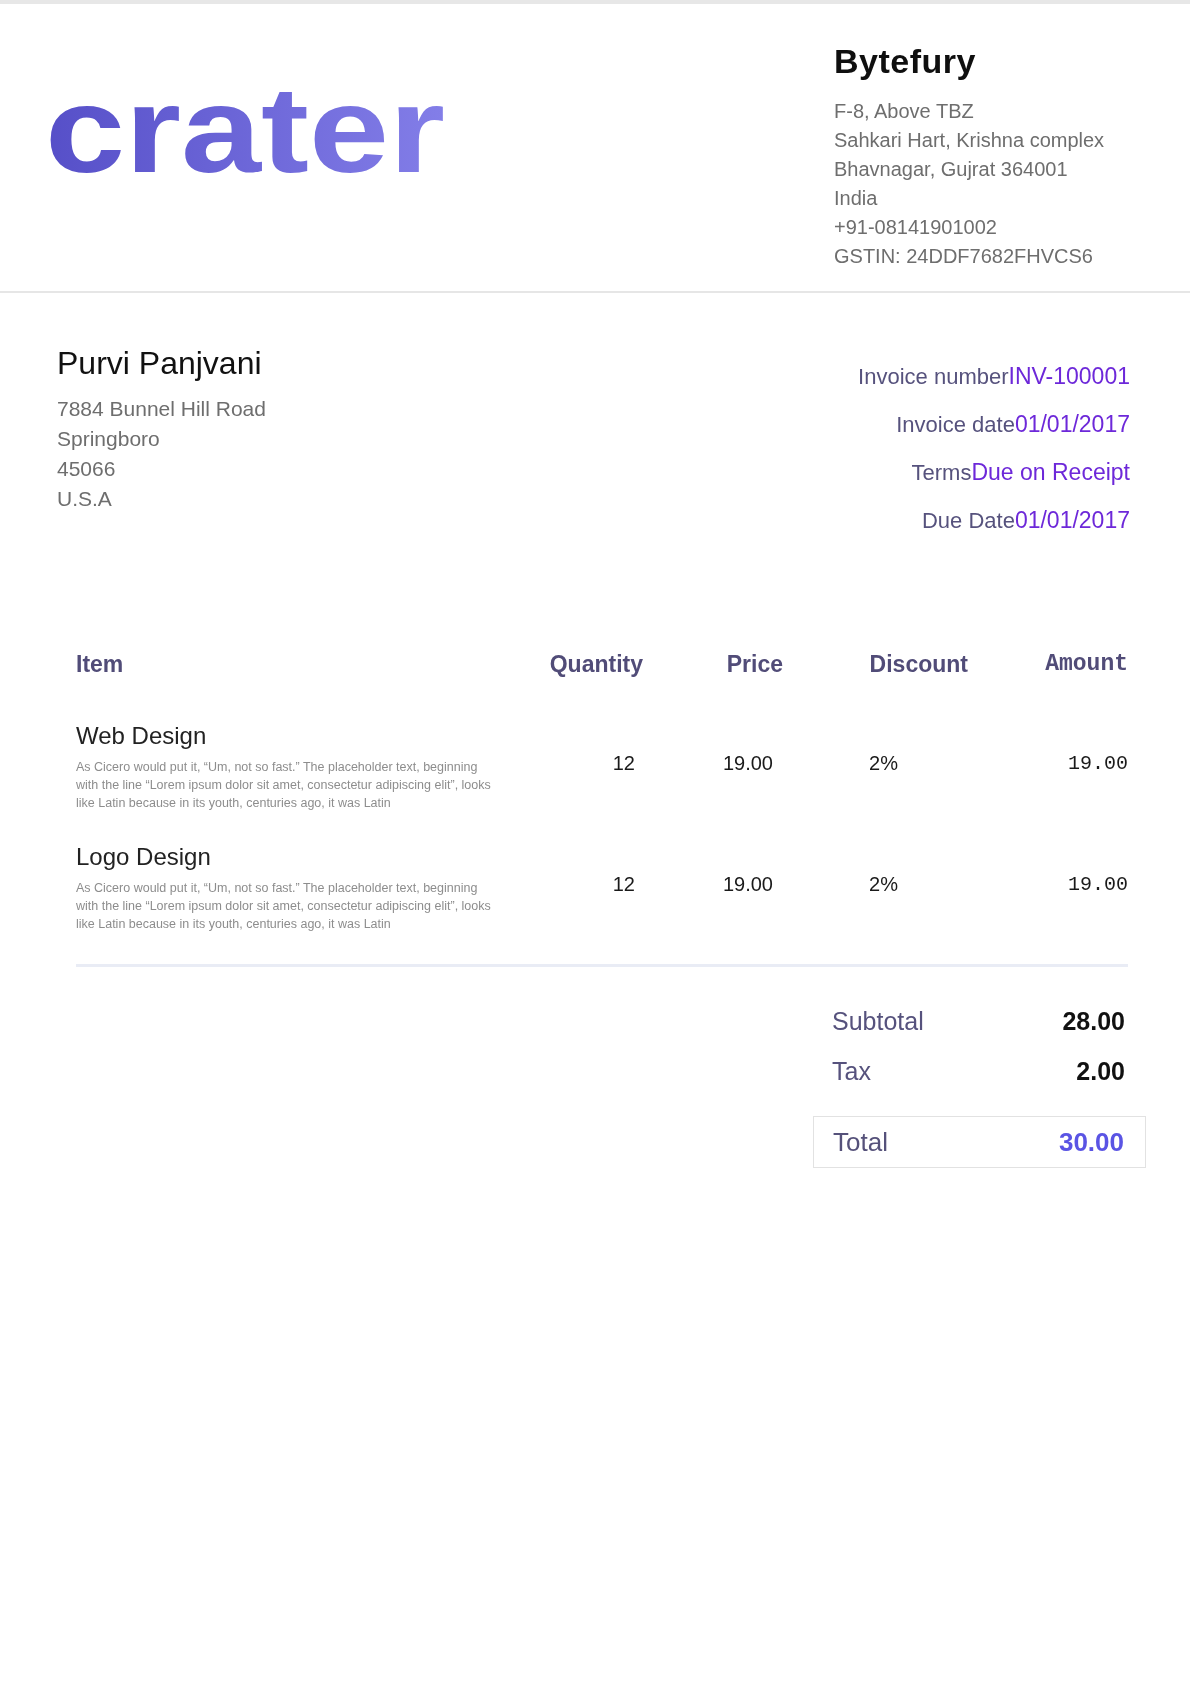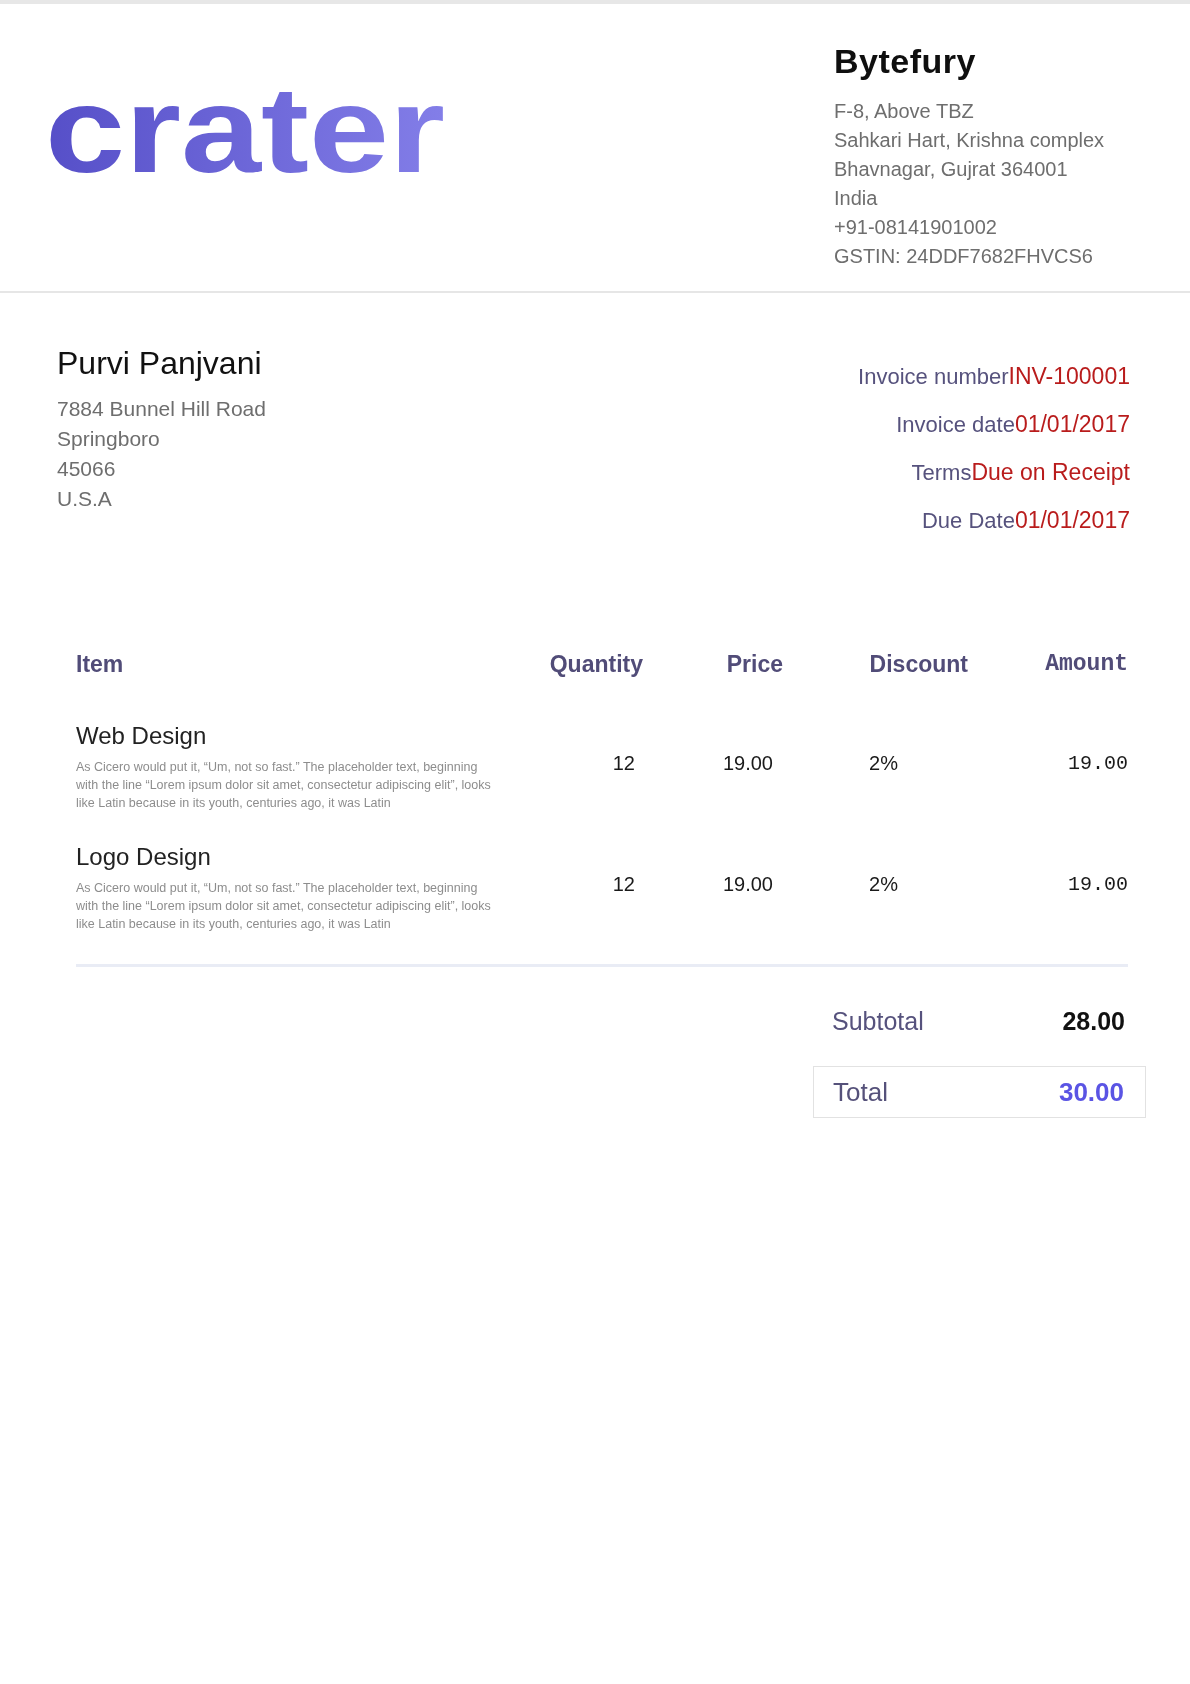--- a/index.html
+++ b/index.html
@@ -68,21 +68,21 @@
     margin-top: 18px;
   }
   .meta-row {
     display: flex;
     justify-content: flex-end;
     align-items: baseline;
     margin-bottom: 21px;
     margin-left: 14px;
   }
   .meta-label { font-size: 22px; color: #56527d; }
-  .meta-value { font-size: 23px; color: #b91c1c; }
+  .meta-value { font-size: 23px; color: #6d28d9; }
 
   
   .items {
     margin: 96px 62px 0 76px;
   }
   .thead {
     display: flex;
     margin-bottom: 44px;
   }
   .trow {
@@ -245,18 +245,22 @@
     </div>
   </section>
 
   <hr class="divider">
 
   <section class="totals-wrap">
     <div class="totals-row">
       <span class="totals-label">Subtotal</span>
       <span class="totals-value">28.00</span>
     </div>
+    <div class="totals-row">
+      <span class="totals-label">Tax</span>
+      <span class="totals-value">2.00</span>
+    </div>
     <div class="total-box">
       <span class="total-label">Total</span>
       <span class="total-value">30.00</span>
     </div>
   </section>
 </div>
 
 </body></html>

